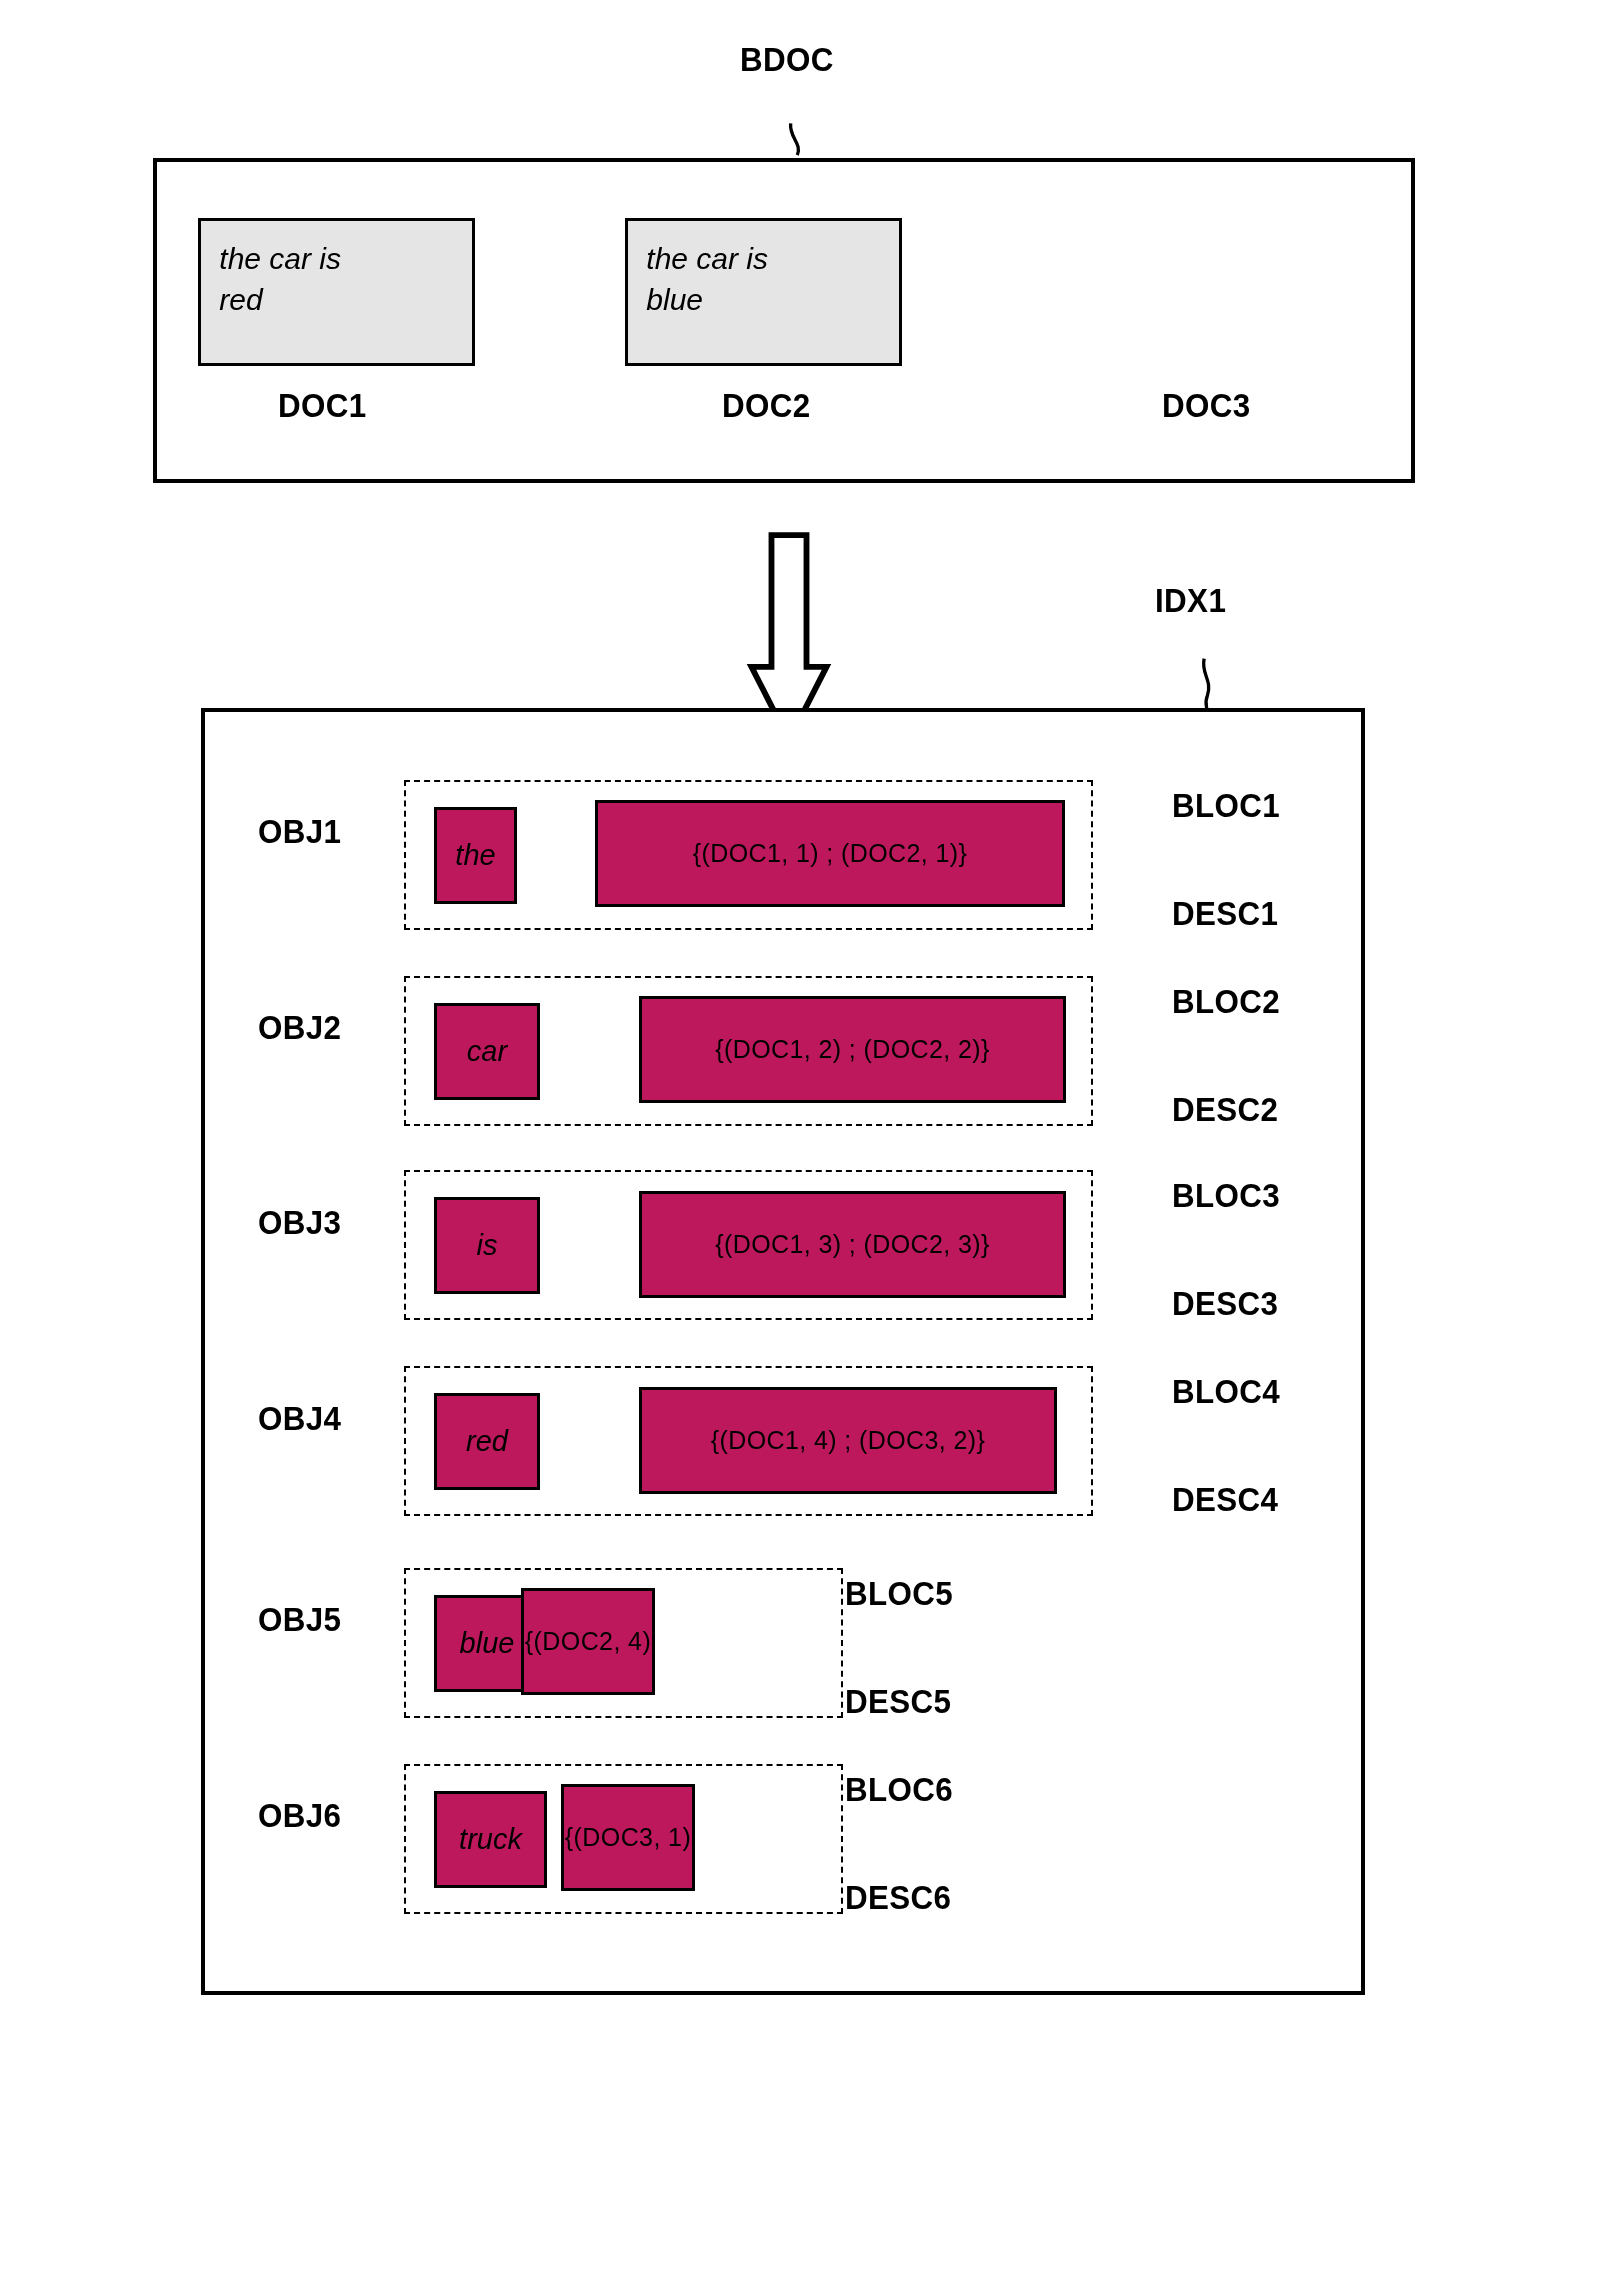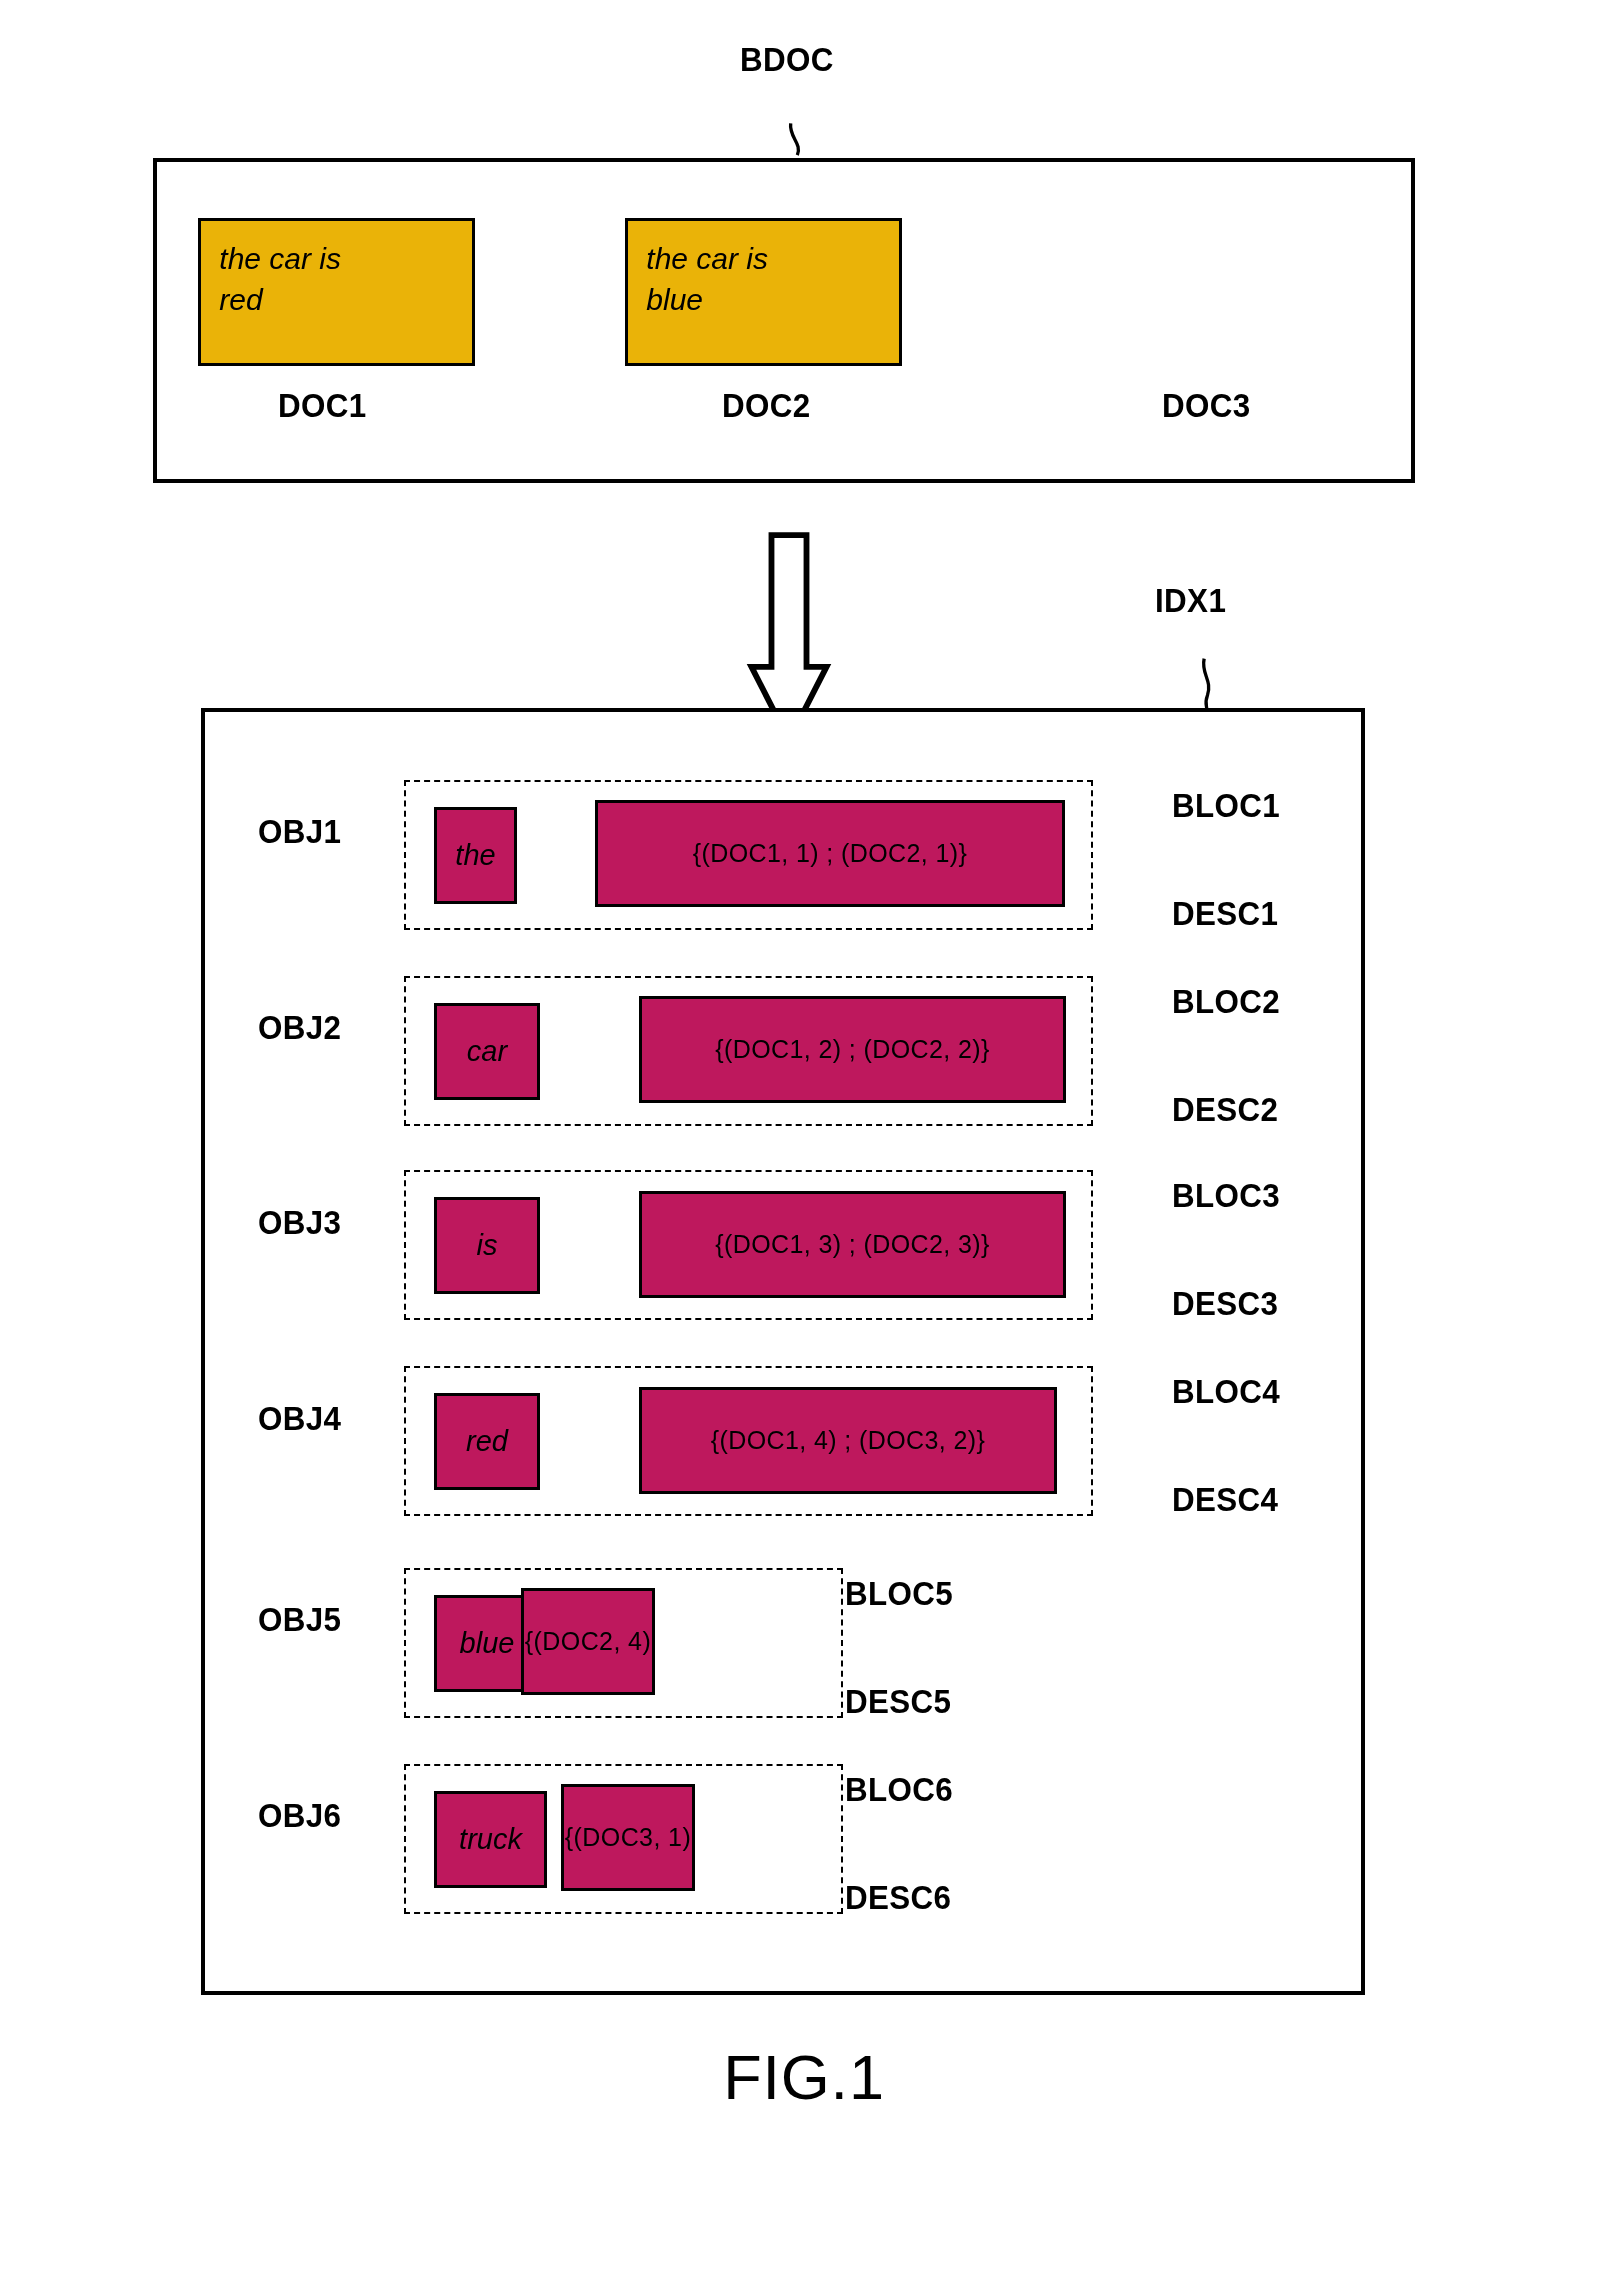--- a/index.html
+++ b/index.html
@@ -74,21 +74,21 @@
     border: 3.3px solid #000;
     background: #be185d;
     box-sizing: border-box;
     display: flex;
     align-items: center;
     justify-content: center;
   }
   .docbox {
     position: absolute;
     border: 3.3px solid #000;
-    background: #eab308;
+    background: #e5e5e5;
     box-sizing: border-box;
     padding: 18.3px 0 0 18.3px;
   }
   .docbox .line {
     display: block;
     font-family: "Liberation Sans", sans-serif;
     font-style: italic;
     font-size: 30px;
     line-height: 1.35;
   }
@@ -238,16 +238,15 @@
   <div class="dashbox" style="left:404px; top:1764px; width:439px; height:150px;"></div>
   <div class="cellbox" style="left:434px; top:1791px; width:113px; height:97px;">
     <span class="ital big">truck</span>
   </div>
   <div class="cellbox" style="left:561px; top:1784px; width:134px; height:107px;">
     <span class="posting">{(DOC3, 1)</span>
   </div>
   <div class="txt ref" style="left:845px; top:1773px;">BLOC6</div>
   <div class="txt ref" style="left:845px; top:1881px;">DESC6</div>
 
-  <div class="caption-fig" style="top:2041px;">FIG.1</div>
 
 </div>
 
 
 </body></html>

